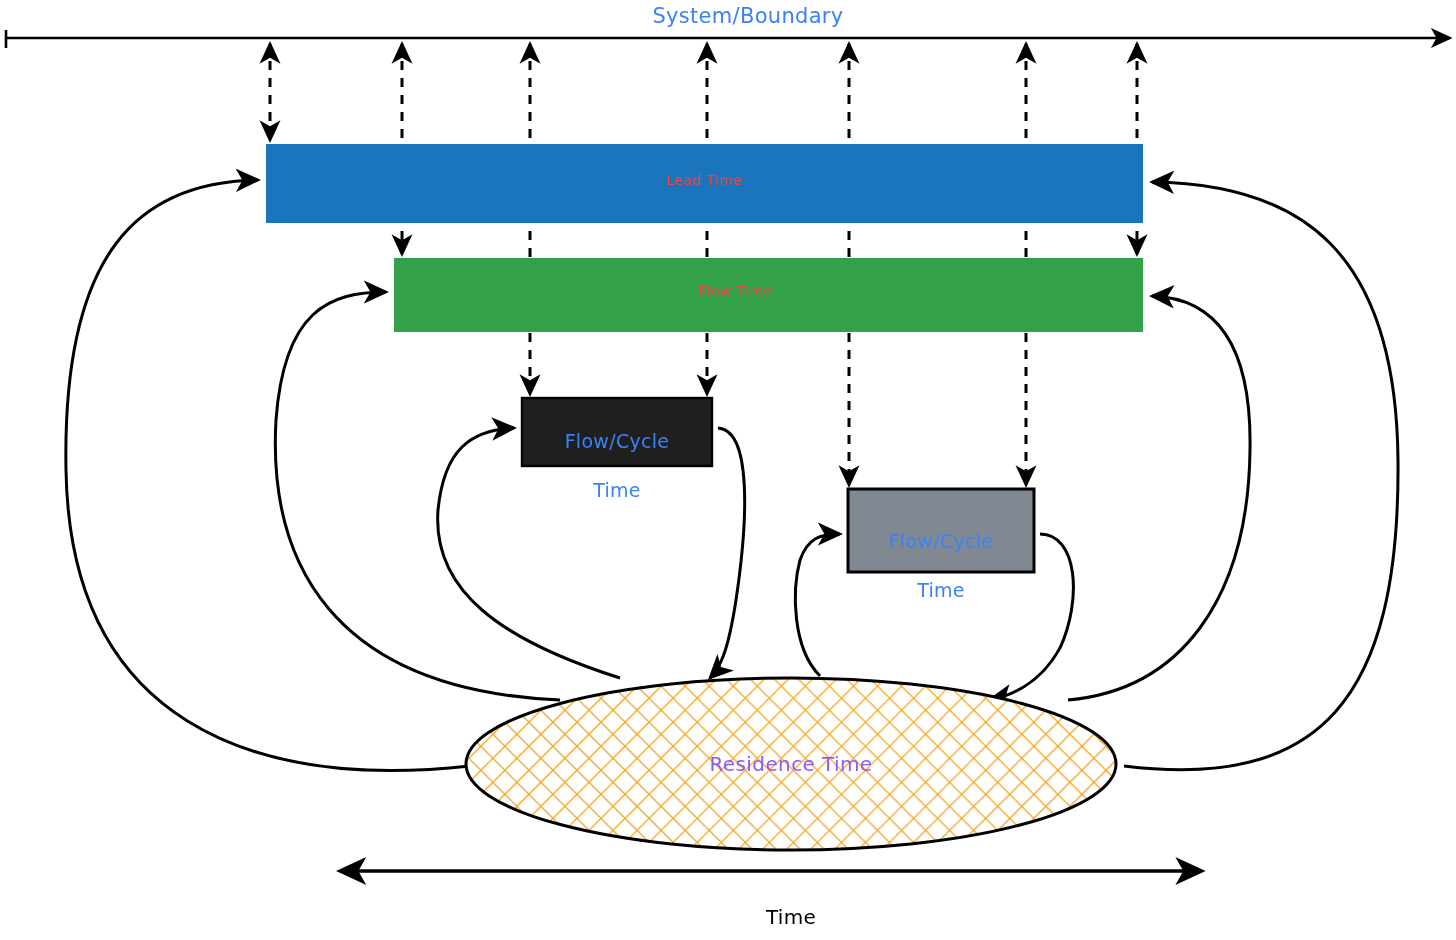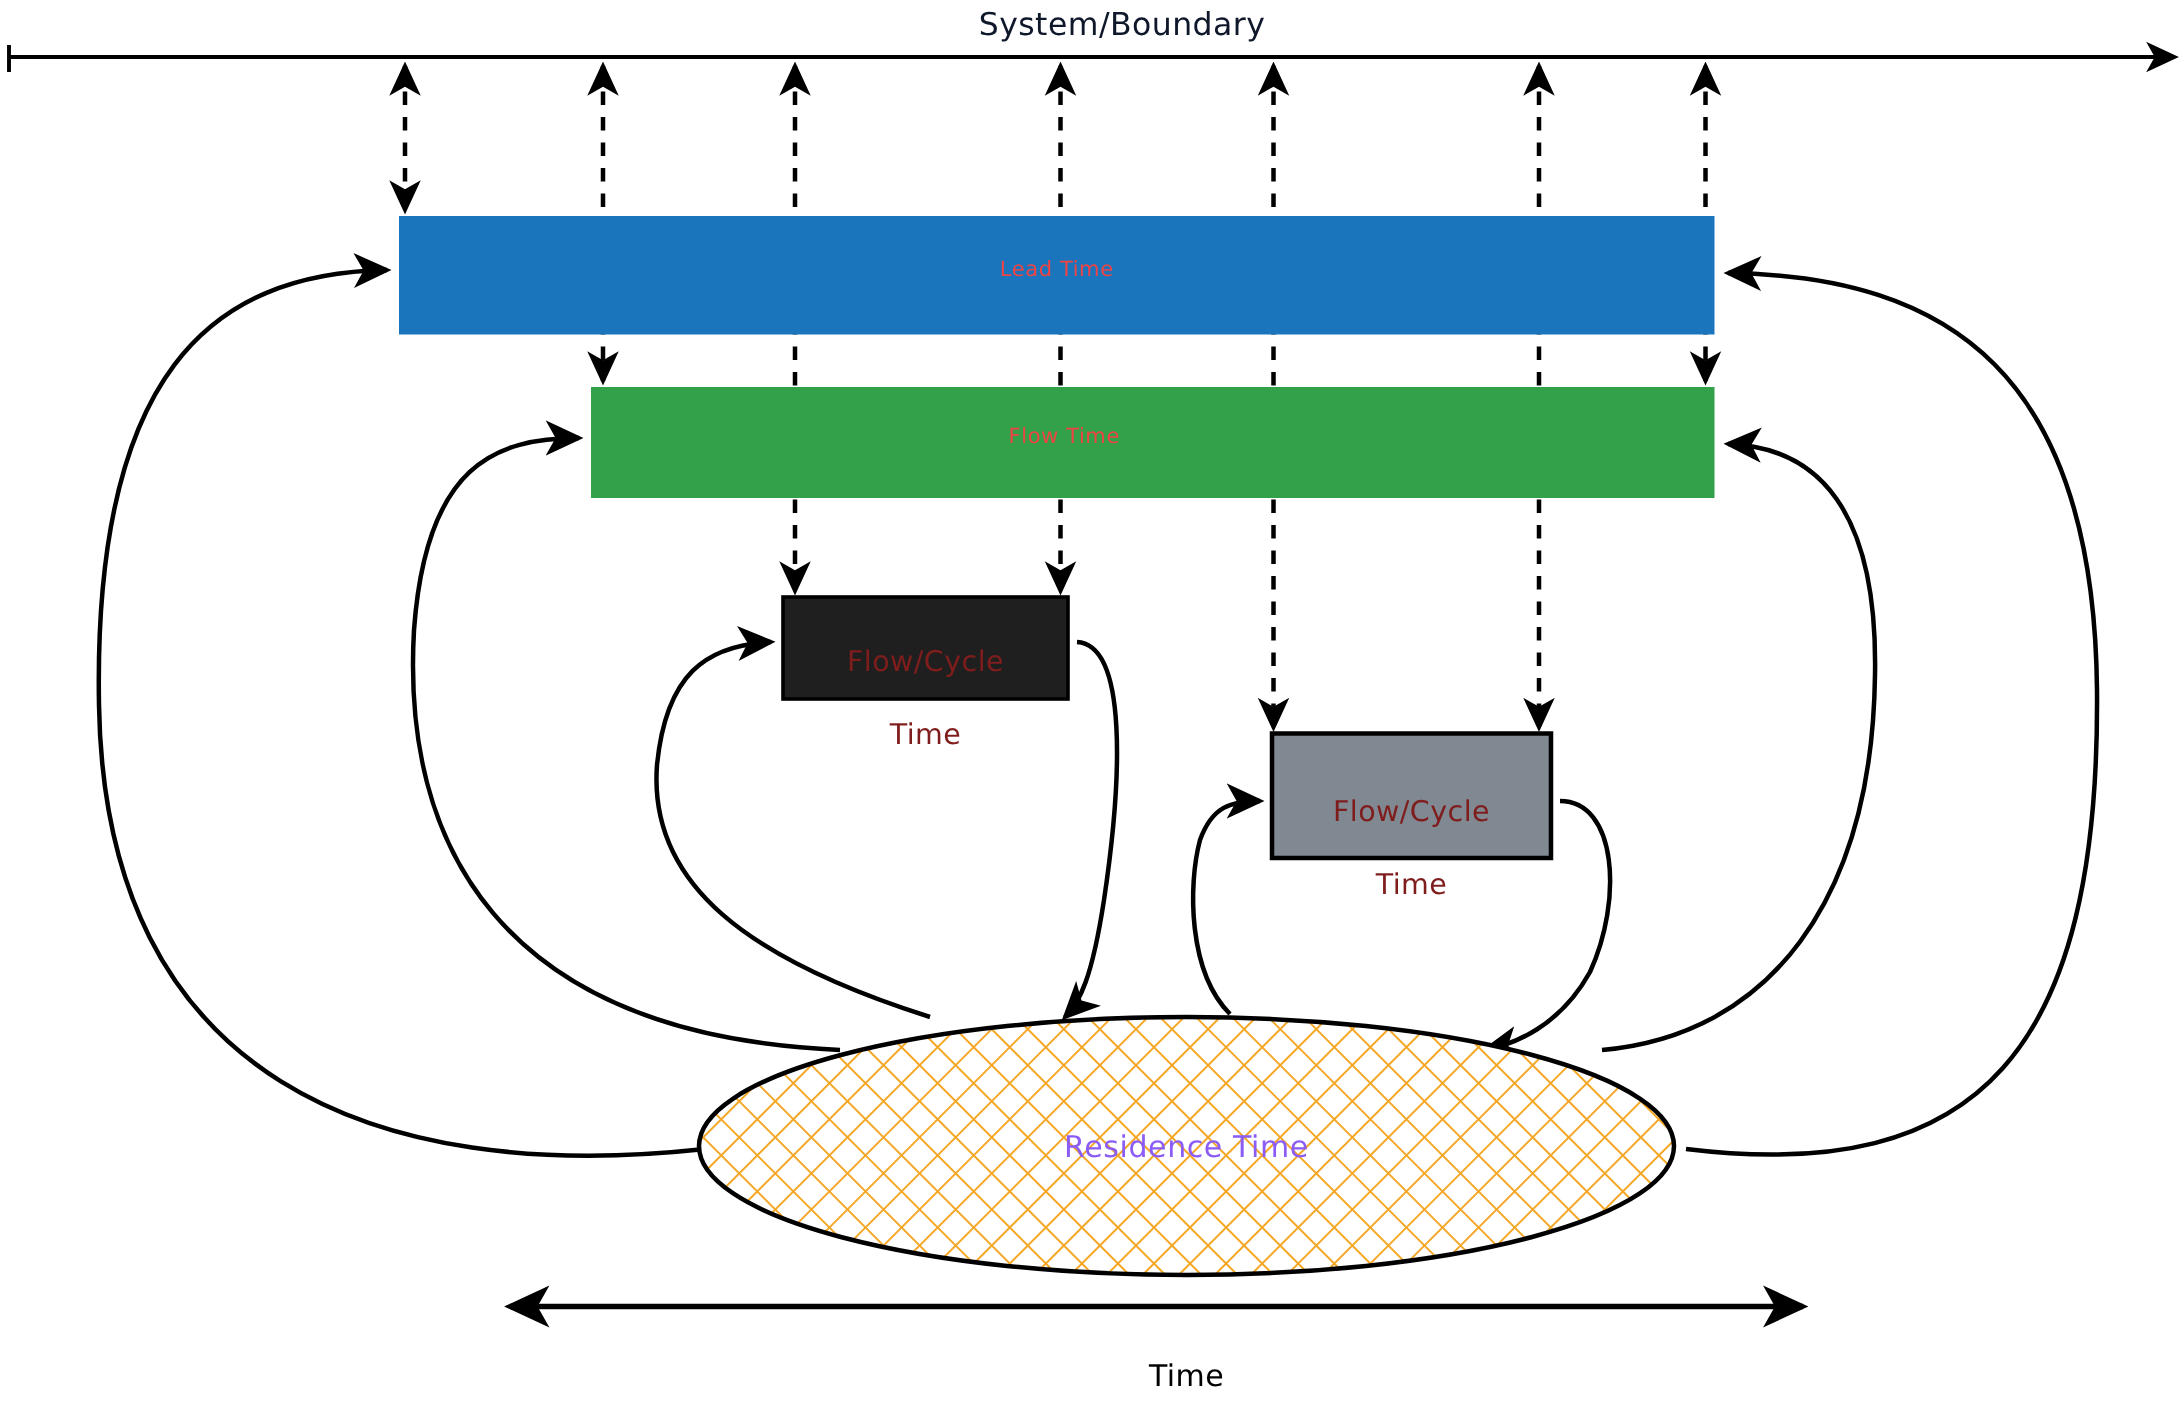--- a/index.html
+++ b/index.html
@@ -27,31 +27,31 @@
   }
   .label-overlay {
     position: absolute;
     pointer-events: none;
     text-align: center;
     white-space: pre-line;
     font-family: "DejaVu Sans", sans-serif;
   }
   .lbl-title {
     font-size: 21px;
-    color: #0f172a;
+    color: #3b82f6;
     letter-spacing: 0.3px;
   }
   .lbl-bar {
     font-size: 14px;
     color: #ef4444;
     letter-spacing: 0.4px;
   }
   .lbl-box {
     font-size: 19px;
-    color: #7f1d1d;
+    color: #3b82f6;
     line-height: 1.28;
     letter-spacing: 0.3px;
   }
   .lbl-ellipse {
     font-size: 20px;
     color: #8b5cf6;
     letter-spacing: 0.4px;
   }
   .lbl-axis {
     font-size: 20px;
@@ -141,21 +141,21 @@
 
     <g>
       <line x1="340" y1="871" x2="1202" y2="871" stroke="#000000" stroke-width="3.6" marker-start="url(#ah-solid-start)" marker-end="url(#ah-solid)"></line>
     </g>
   </svg>
 
   <div class="label-overlay lbl-title" style="left:588px; top:4px; width:320px;">System/Boundary</div>
 
   <div class="label-overlay lbl-bar" style="left:266px; top:172px; width:877px;">Lead Time</div>
 
-  <div class="label-overlay lbl-bar" style="left:394px; top:283px; width:631px;">Flow Time</div>
+  <div class="label-overlay lbl-bar" style="left:394px; top:283px; width:631px;padding-left:26px;">Flow Time</div>
 
   <div class="label-overlay lbl-box" style="left:522px; top:405px; width:190px;">
     <div>Flow/Cycle</div>
     <div>Time</div>
   </div>
 
   <div class="label-overlay lbl-box" style="left:848px; top:505px; width:186px;">
     <div>Flow/Cycle</div>
     <div>Time</div>
   </div>

